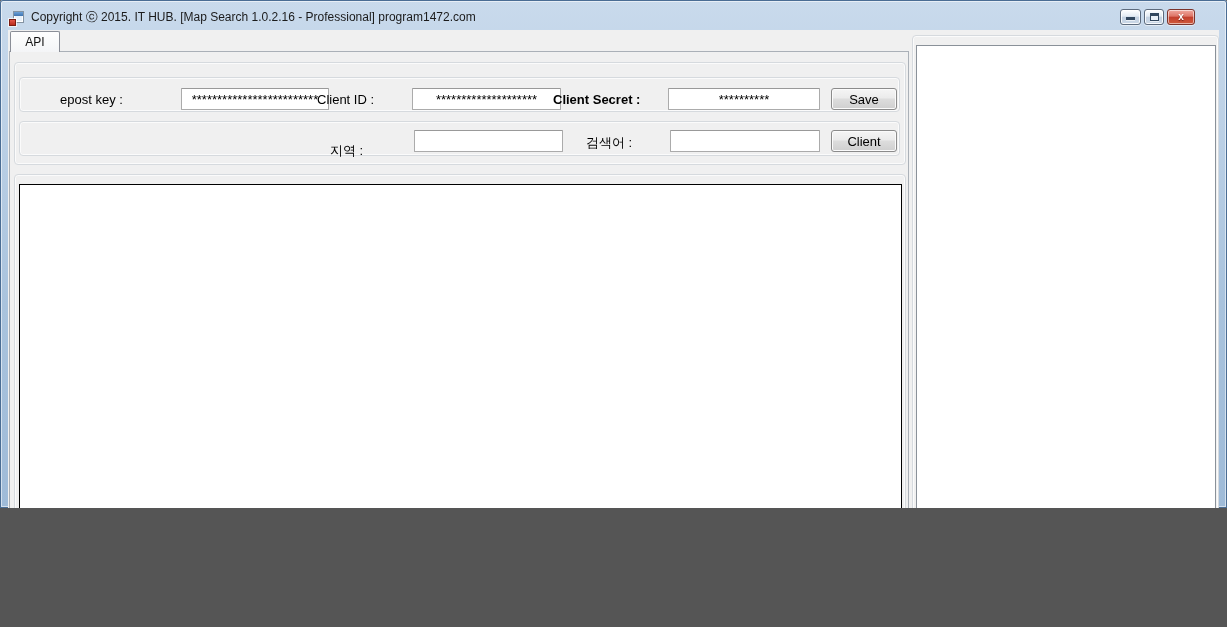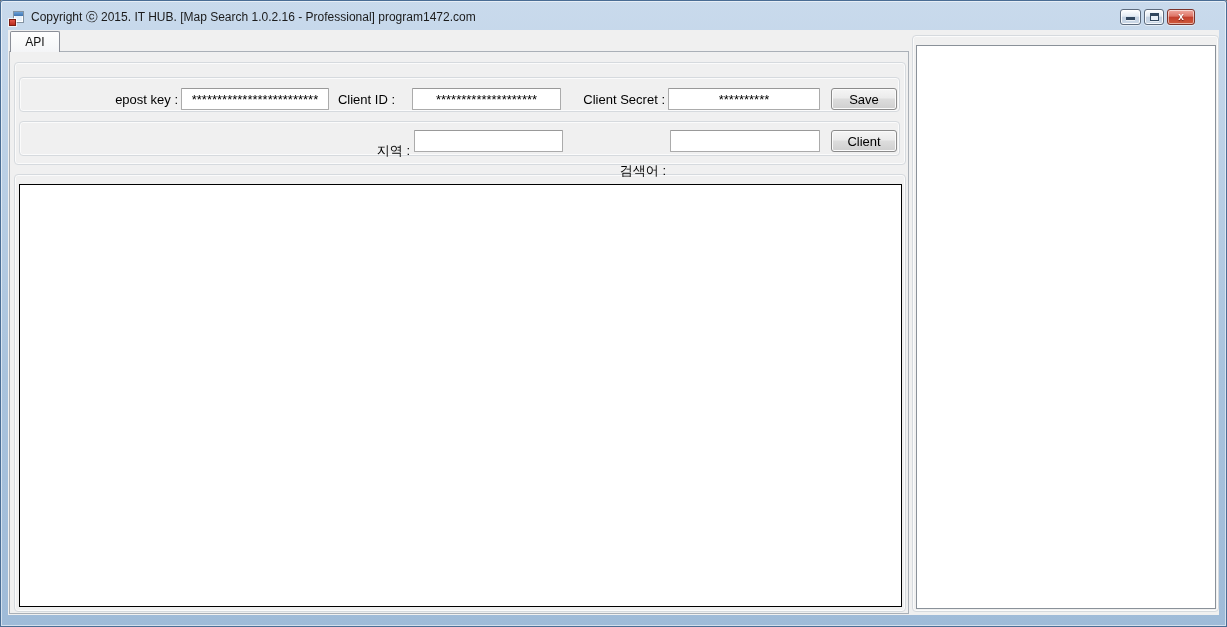--- a/index.html
+++ b/index.html
@@ -1,21 +1,21 @@
 <!DOCTYPE html>
 <html><head>
 <meta charset="utf-8">
 <style>
   * { margin:0; padding:0; box-sizing:border-box; }
   html,body { width:1227px; height:627px; background:#555; }
   body { font-family:"Liberation Sans", sans-serif; }
 
   
   .window {
-    position:relative; width:1227px; height:627px; overflow:hidden;
+    position:relative; width:1227px; height:508px; overflow:hidden;
     background:linear-gradient(#c9daec, #a9c3dd 60%, #9fbbd8);
     box-shadow: inset 0 0 0 1px #4a6d94, inset 0 0 0 2px rgba(255,255,255,.55);
     border-radius:3px 3px 0 0;
   }
 
   
   .titlebar { position:absolute; left:0; top:0; width:100%; height:30px; }
   .title-icon { position:absolute; left:9px; top:11px; width:15px; height:15px; }
   .ti-win { position:absolute; right:0; top:0; width:11px; height:12px; background:#e8f1fa; border:1px solid #8493a2; box-shadow: inset 0 0 0 1px #fff; }
   .ti-win::before { content:""; position:absolute; left:0; top:0; right:0; height:4px; background:linear-gradient(#6ba1d8,#3f74b0); }
@@ -60,44 +60,44 @@
     box-shadow: inset 0 0 0 1px rgba(255,255,255,.7);
   }
   .gb-top   { left:14px;  top:62px;  width:892px; height:103px; }
   .gb-row   { left:19px;  width:881px; height:35px; }
   .gb-row1  { top:77px; }
   .gb-row2  { top:121px; }
   .gb-map   { left:14px;  top:174px; width:892px; height:438px; }
   .gb-right { left:912px; top:35px;  width:307px; height:577px; }
 
   
-  .lbl { position:absolute; font-size:13px; color:#000; text-align:right; white-space:nowrap; z-index:4; }
+  .lbl { position:absolute; font-size:13px; color:#000; text-align:left; white-space:nowrap; z-index:4; }
   .tb {
     position:absolute; height:22px; z-index:4; background:#fff;
     border:1px solid #ababab; border-top-color:#999; border-radius:1px;
     font-family:"Liberation Sans", sans-serif; font-size:13px; color:#000;
     text-align:center; padding:0 3px; outline:none;
   }
   .btn {
     position:absolute; width:66px; height:22px; z-index:4;
     border:1px solid #8b8b8b; border-radius:3px;
     background:linear-gradient(#f5f5f5, #ebebeb 45%, #dddddd 50%, #cfcfcf);
     box-shadow: inset 0 0 0 1px #fbfbfb;
     font-family:Liberation Sans, sans-serif; font-size:13px; color:#000; cursor:default;
   }
   .lbl-epost    { left:60px;  top:92px;  width:118px; }
   .tb-epost     { left:181px; top:88px;  width:148px; }
   .lbl-clientid { left:317px; top:92px;  width:78px; }
   .tb-clientid  { left:412px; top:88px;  width:149px; }
-  .lbl-secret   { left:553px; top:92px;  width:112px; }
+  .lbl-secret   { left:553px; top:92px;  width:112px;font-weight:bold; }
   .tb-secret    { left:668px; top:88px;  width:152px; }
   .btn-save     { left:831px; top:88px; }
   .lbl-region   { left:330px; top:142px; width:80px; }
   .tb-region    { left:414px; top:130px; width:149px; }
-  .lbl-keyword  { left:586px; top:134px; width:80px;margin-top:28px; }
+  .lbl-keyword  { left:586px; top:134px; width:80px; }
   .tb-keyword   { left:670px; top:130px; width:150px; }
   .btn-search   { left:831px; top:130px; }
 
   
   .map { position:absolute; left:19px; top:184px; width:883px; height:423px; background:#fff; border:1px solid #000; z-index:3; }
 
   
   .listbox { position:absolute; left:916px; top:45px; width:300px; height:564px; background:#fff; border:1px solid #8a9199; z-index:3; }
 </style>
 </head>

